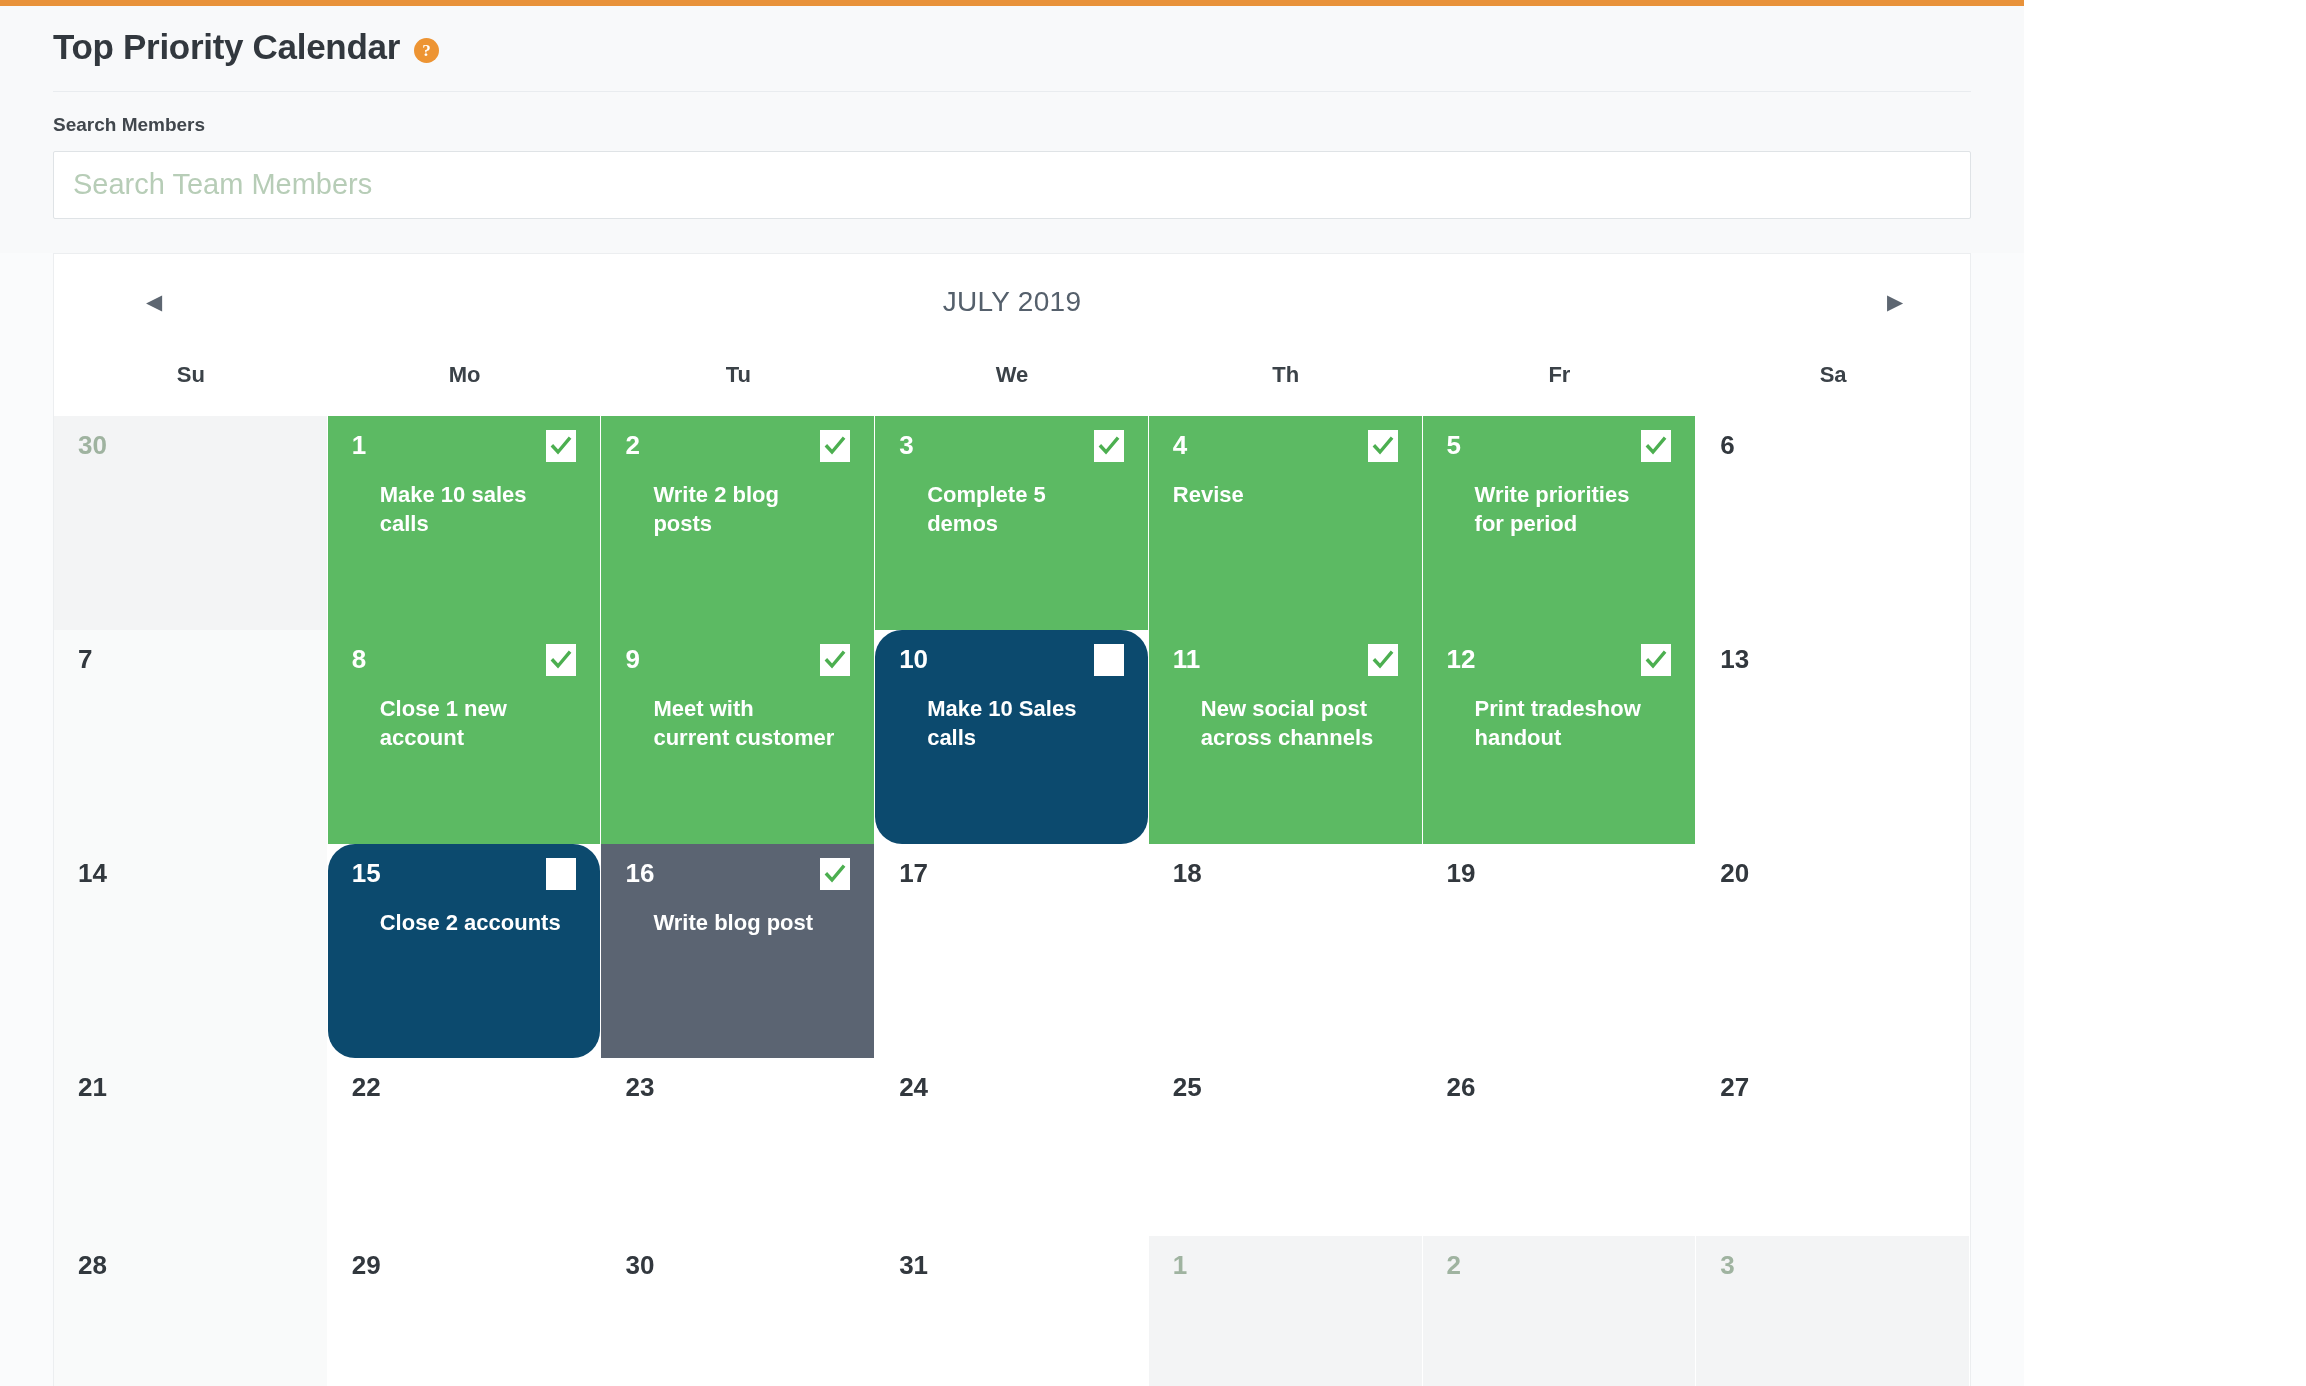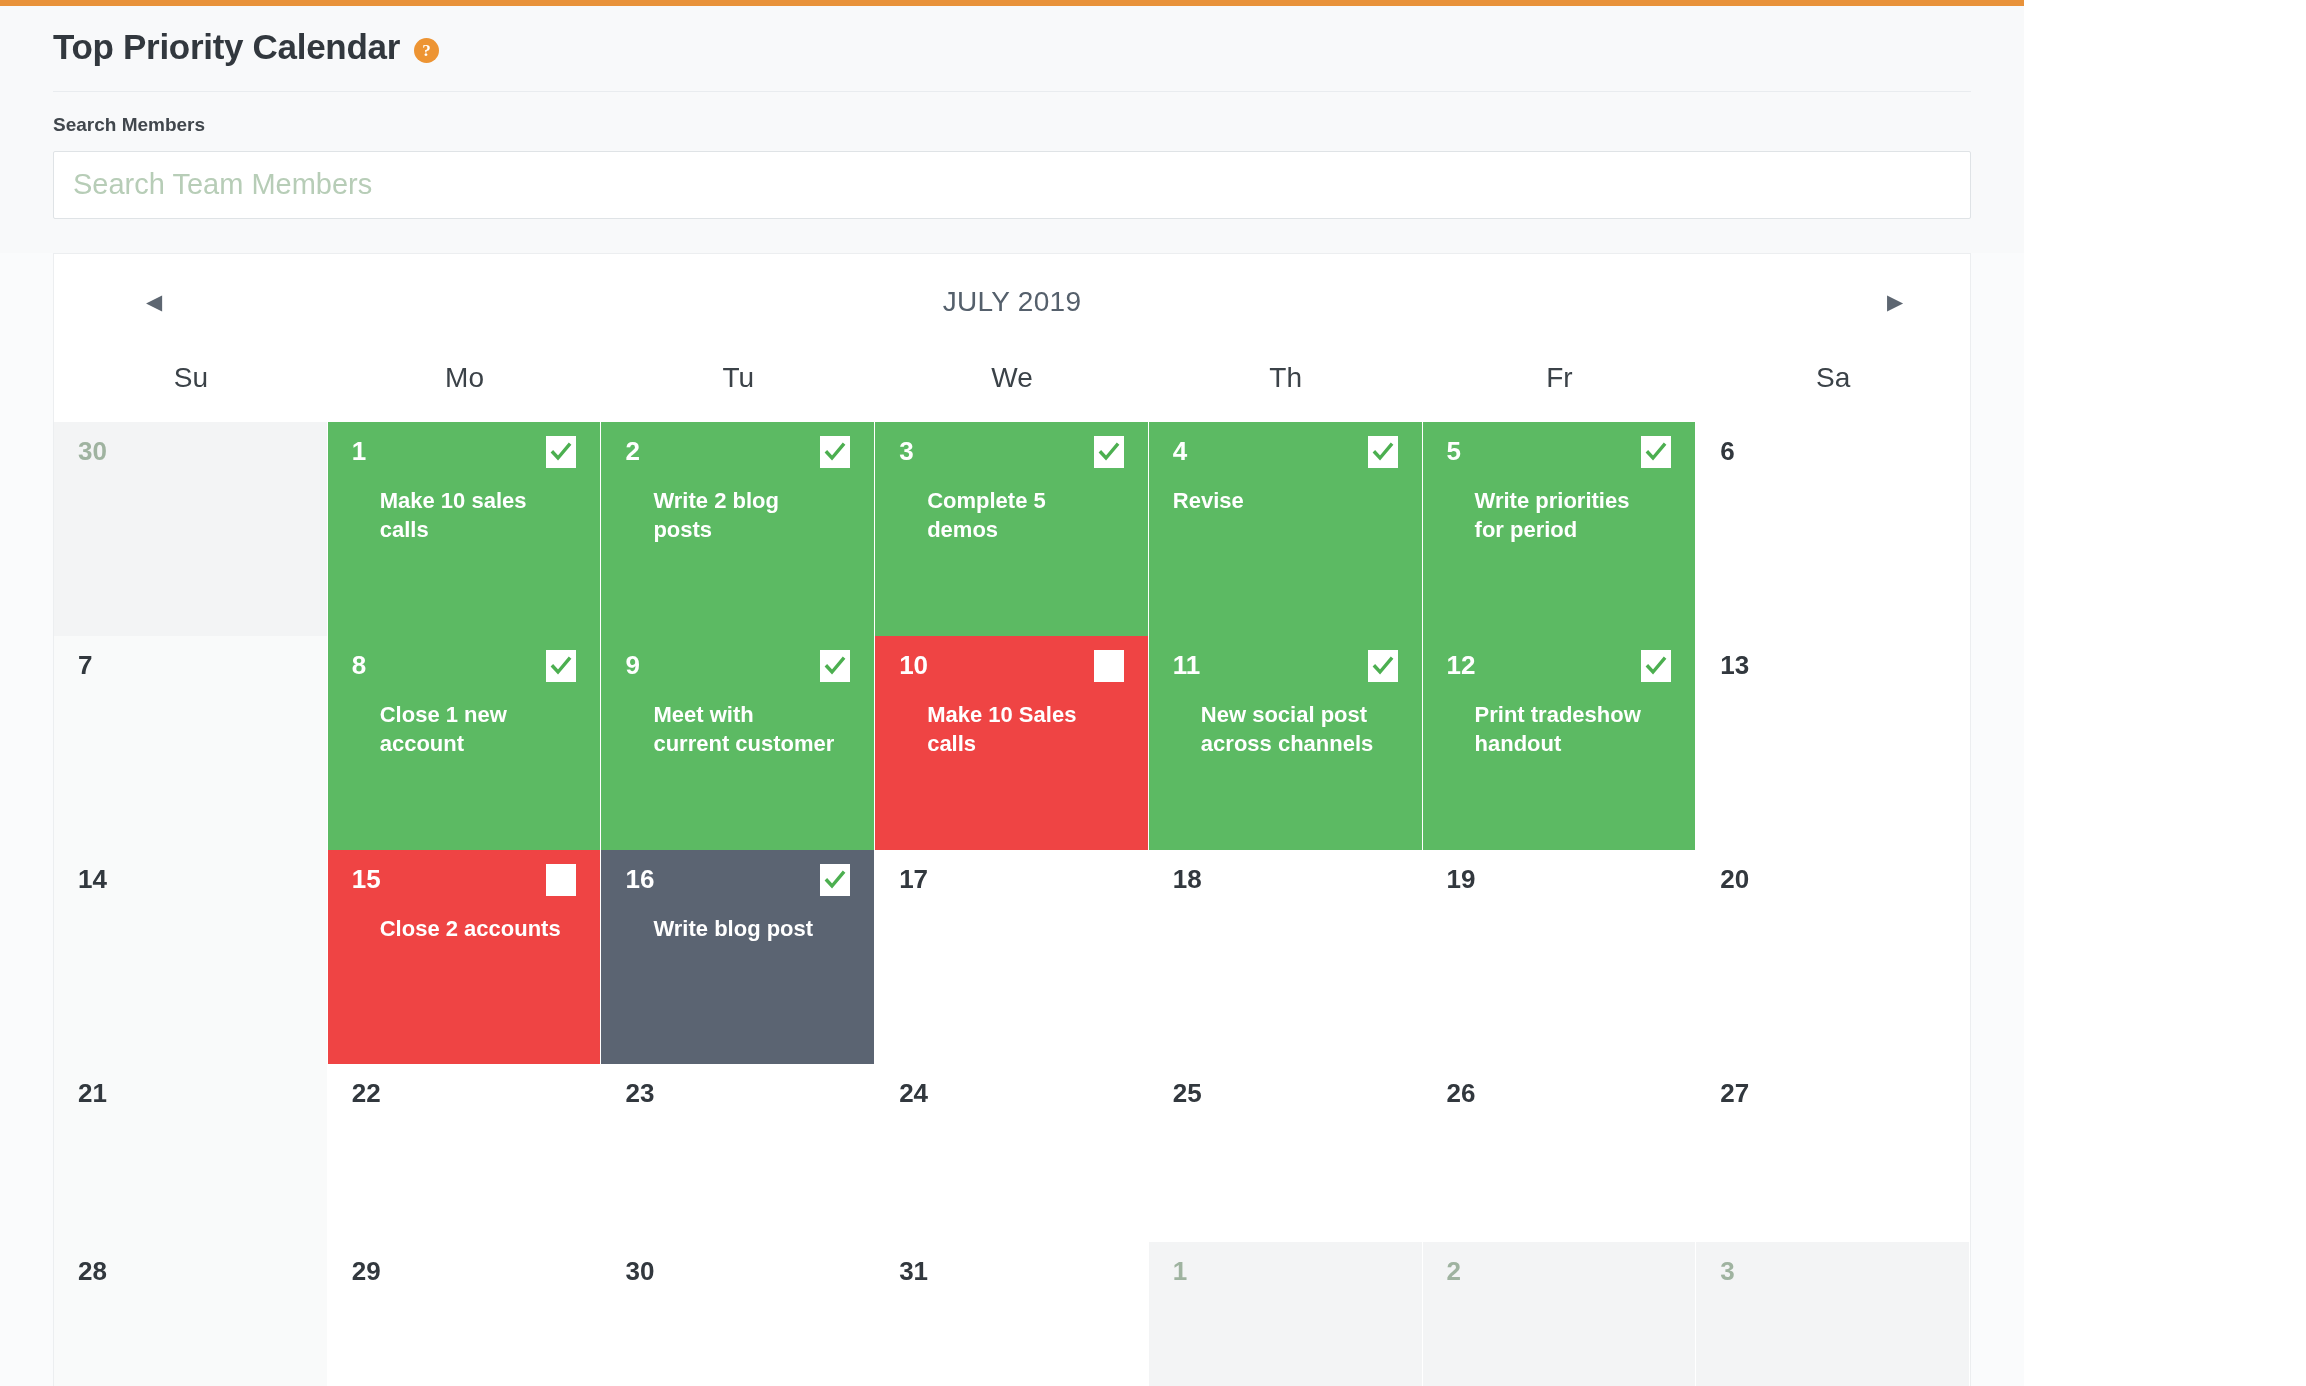--- a/index.html
+++ b/index.html
@@ -72,21 +72,21 @@
   .nav-next { position: absolute; right: 40px; }
   .cal-month {
     position: absolute; left: 0; right: 0; text-align: center;
     font-size: 28px; color: #55606c; letter-spacing: 0.3px;
   }
 
   .dow-row { display: grid; grid-template-columns: repeat(7, 1fr); }
   .dow {
     text-align: center;
     padding: 12px 0 28px 0;
-    font-size: 28px; color: #3b4248;
+    font-size: 22px; color: #3b4248; font-weight: bold;
   }
 
   .week {
     display: grid; grid-template-columns: repeat(7, 1fr);
     min-height: 178px;
     position: relative;
   }
   .week.tall { min-height: 214px; }
 
   .daycell {
@@ -97,21 +97,21 @@
   .daycell .inner {
     position: absolute; inset: 0;
     padding: 16px 16px 0 24px;
     font-weight: bold;
   }
   .daycell.sun .inner { background: #f9fafa; }
   .daycell.plain .inner { background: transparent; }
   .daycell.other .inner { background: #f3f4f5; }
 
   .daycell.green .inner  { background: #5cba63; }
-  .daycell.red .inner    { background: #ef4444; }
+  .daycell.red .inner    { background: #0c4a6e; border-radius: 27px; }
   .daycell.slate .inner  { background: #5b6472; }
 
   .daynum {
     font-size: 26px; color: #32383e; line-height: 1;
     display: inline-block;
   }
   .daycell.other .daynum { color: #9fb3a0; }
   .daycell.green .daynum,
   .daycell.red .daynum,
   .daycell.slate .daynum { color: #ffffff; }

